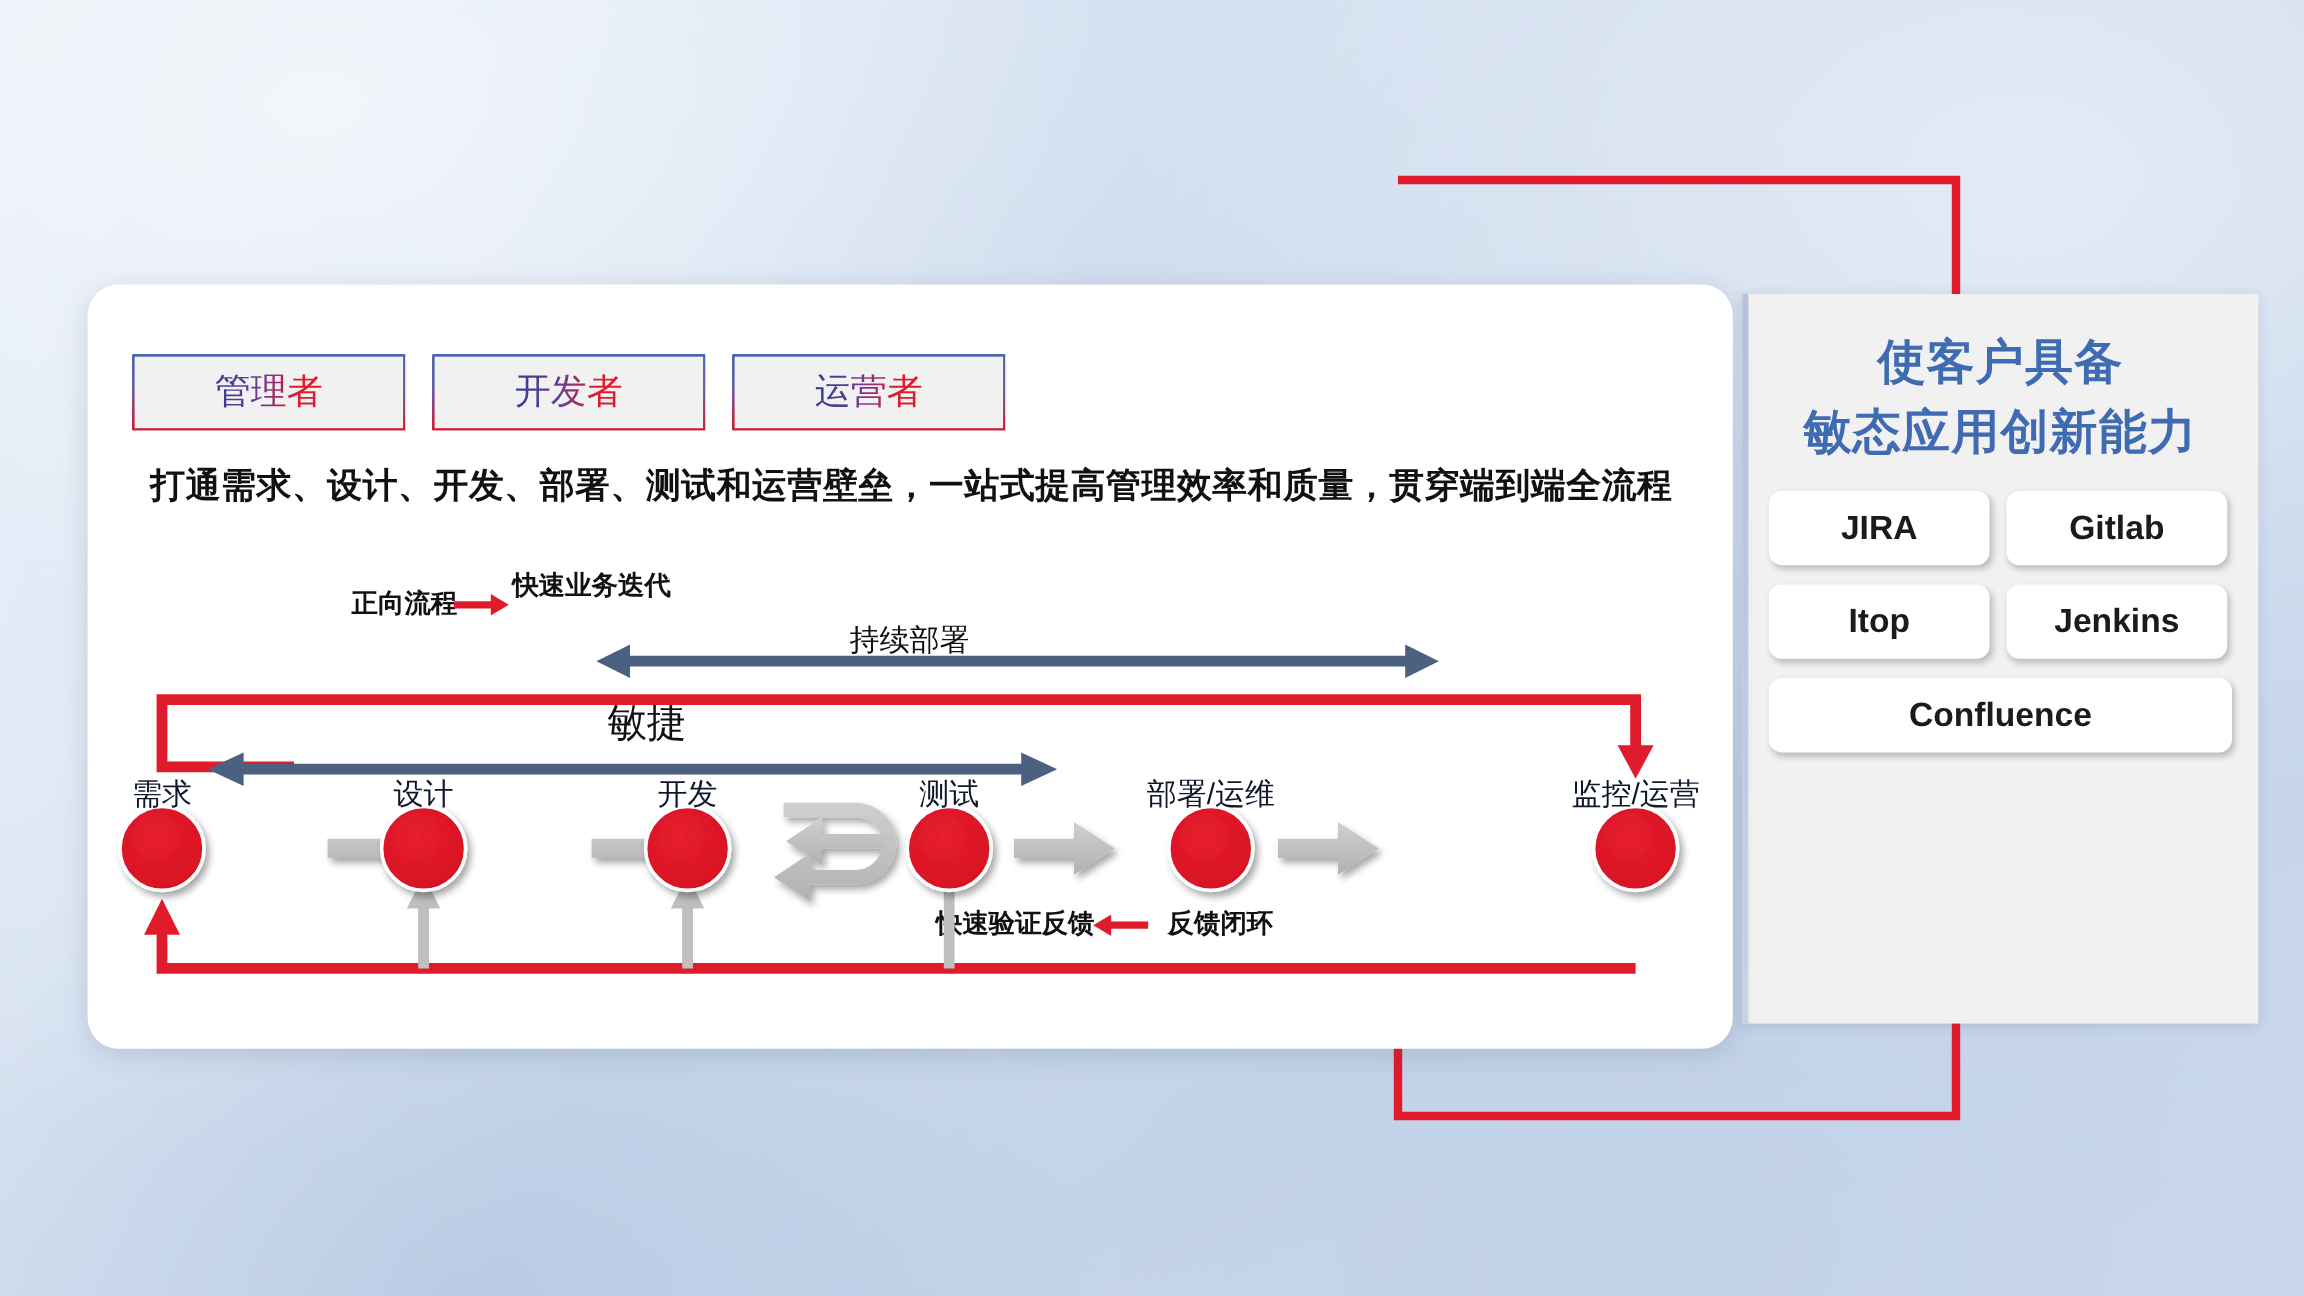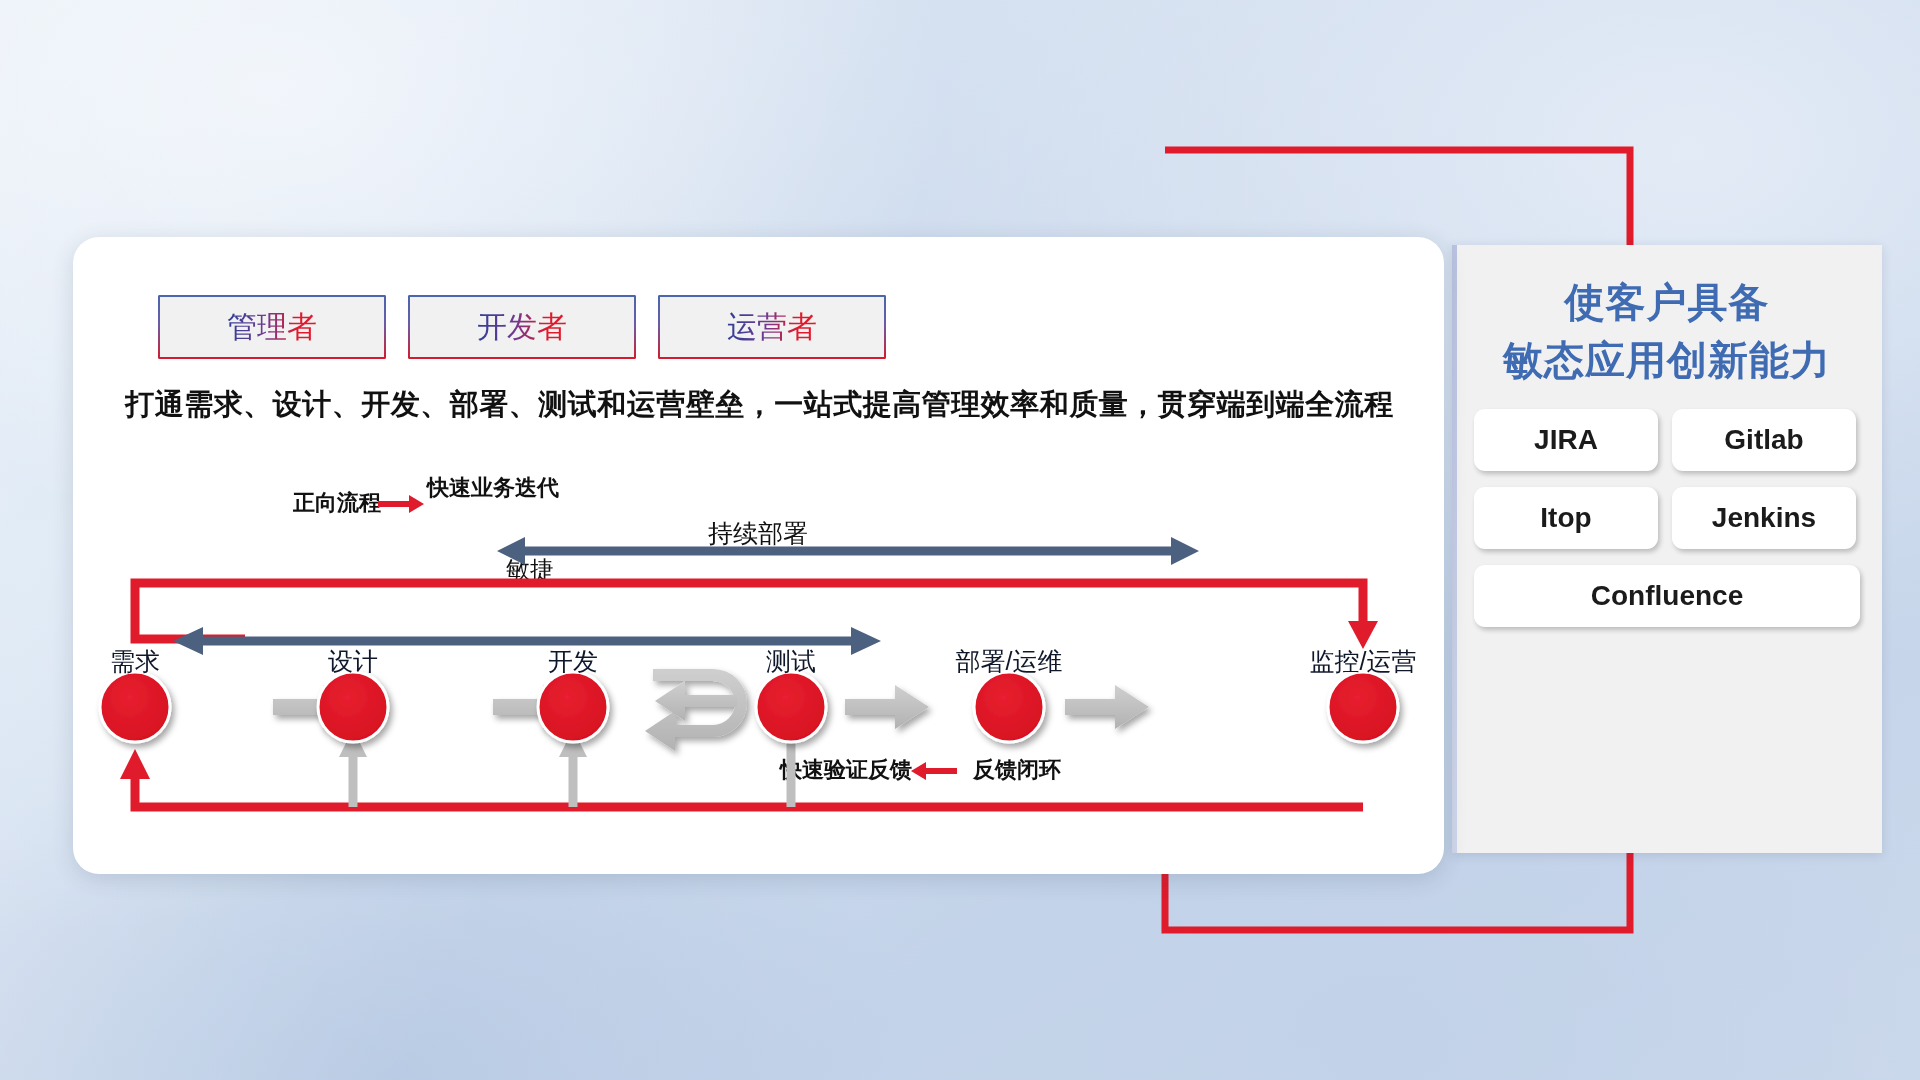--- a/index.html
+++ b/index.html
@@ -37,21 +37,21 @@
     justify-content:center;font-size:28px;font-weight:700;color:#1b1b1b;
     box-shadow:2px 3px 5px rgba(0,0,0,.22);}
   .chip.half{width:184px;}
   .chip.full{width:439px;}
 
   
   #card{position:absolute;left:73px;top:237px;width:1371px;height:637px;background:#fff;
     border-radius:26px;z-index:3;box-shadow:0 5px 22px rgba(40,60,90,.16);}
 
   
-  .roles{position:absolute;left:37px;top:58px;display:flex;gap:22px;margin-left:48px;}
+  .roles{position:absolute;left:37px;top:58px;display:flex;gap:22px;}
   .role{width:228px;height:64px;background:#f1f1f1;display:flex;align-items:center;
     justify-content:center;position:relative;}
   .role .rb{position:absolute;inset:0;padding:2px;border-radius:1px;
     background:linear-gradient(180deg,#4a66b0 0%,#6a5ba6 46%,#d6192b 100%);
     -webkit-mask:linear-gradient(#000 0 0) content-box,linear-gradient(#000 0 0);
     -webkit-mask-composite:xor;mask-composite:exclude;}
   .role span{position:relative;font-size:30px;font-weight:500;line-height:1;
     background:linear-gradient(90deg,#2f3f96 0%,#6f3a90 42%,#e0192c 78%);
     -webkit-background-clip:text;background-clip:text;color:transparent;}
 
@@ -62,21 +62,21 @@
   
   .ann{position:absolute;font-size:22px;font-weight:700;color:#111;white-space:nowrap;}
   #annFwdA{left:220px;top:251px;}
   #annFwdB{left:354px;top:236px;}
   #annFbA{left:707px;top:518px;}
   #annFbB{left:900px;top:518px;}
   .annArrowFwd{position:absolute;left:305px;top:258px;}
   .annArrowFb{position:absolute;left:838px;top:525px;}
 
   #lblCD{position:absolute;left:635px;top:280px;font-size:25px;font-weight:500;color:#111;}
-  #lblAgile{position:absolute;left:433px;top:317px;font-size:24px;font-weight:500;color:#111;font-family:Liberation Serif, serif;}
+  #lblAgile{position:absolute;left:433px;top:343px;font-size:33px;font-weight:500;color:#111;font-family:Liberation Serif, serif;}
 
   
   #flow{position:absolute;left:0;top:292px;width:1371px;height:300px;}
 
   .stageLbl{position:absolute;font-size:25px;font-weight:500;color:#0f172a;white-space:nowrap;
     transform:translateX(-50%);}
 </style>
 </head>
 <body>
 

